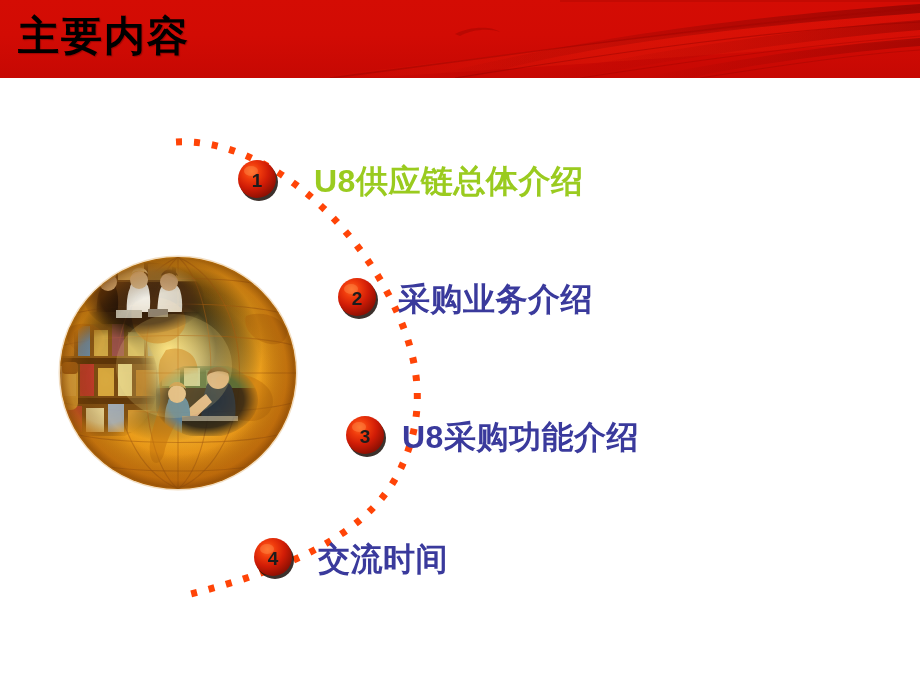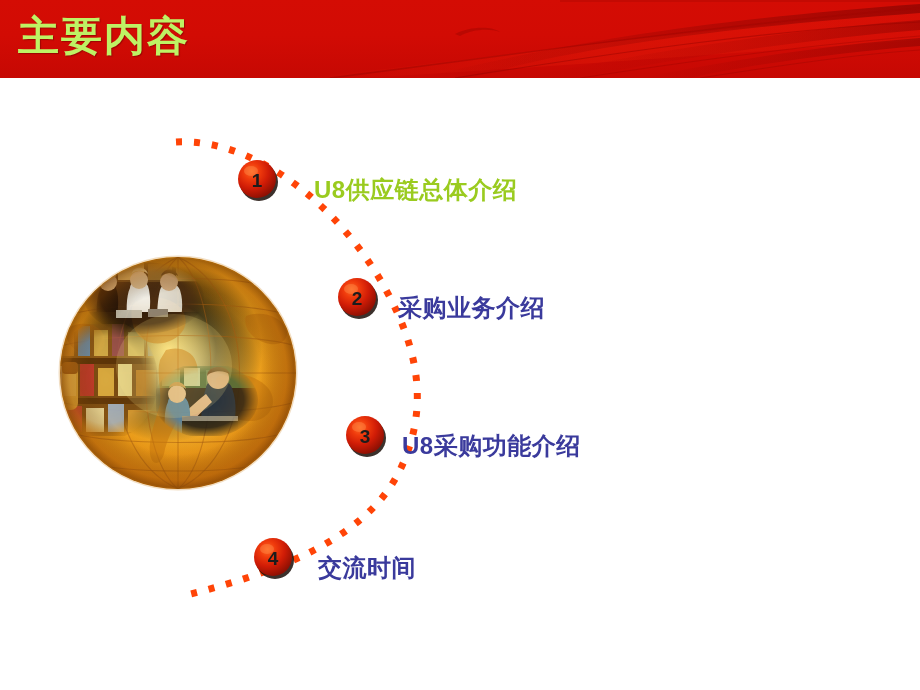--- a/index.html
+++ b/index.html
@@ -42,21 +42,21 @@
     height: 78px;
     display: block;
   }
   #page-title {
     position: absolute;
     left: 18px;
     top: 11px;
     font-size: 41px;
     line-height: 50px;
     font-weight: bold;
-    color: #bef264;
+    color: #000000;
     letter-spacing: 2px;
     white-space: nowrap;
     text-shadow: 1px 1px 1px rgba(90,0,0,0.45);
     z-index: 3;
   }
 
   
   #globe {
     position: absolute;
     left: 56px;
@@ -85,22 +85,22 @@
   .bullet-circle {
     position: absolute;
     left: 0;
     top: 0;
     width: 44px;
     height: 44px;
   }
   .bullet-circle svg { display: block; width: 44px; height: 44px; }
   .agenda-label {
     position: absolute;
-    top: 12px;
-    font-size: 24px;
+    top: 3px;
+    font-size: 32px;
     line-height: 40px;
     font-weight: bold;
     white-space: nowrap;
     letter-spacing: 0.5px;
   }
   .label-green { color: #9ACB1F; }
   .label-blue  { color: #3A3A9C; }
 
   #item-1 { left: 236px; top: 158px; }
   #item-1 .agenda-label { left: 78px; }

